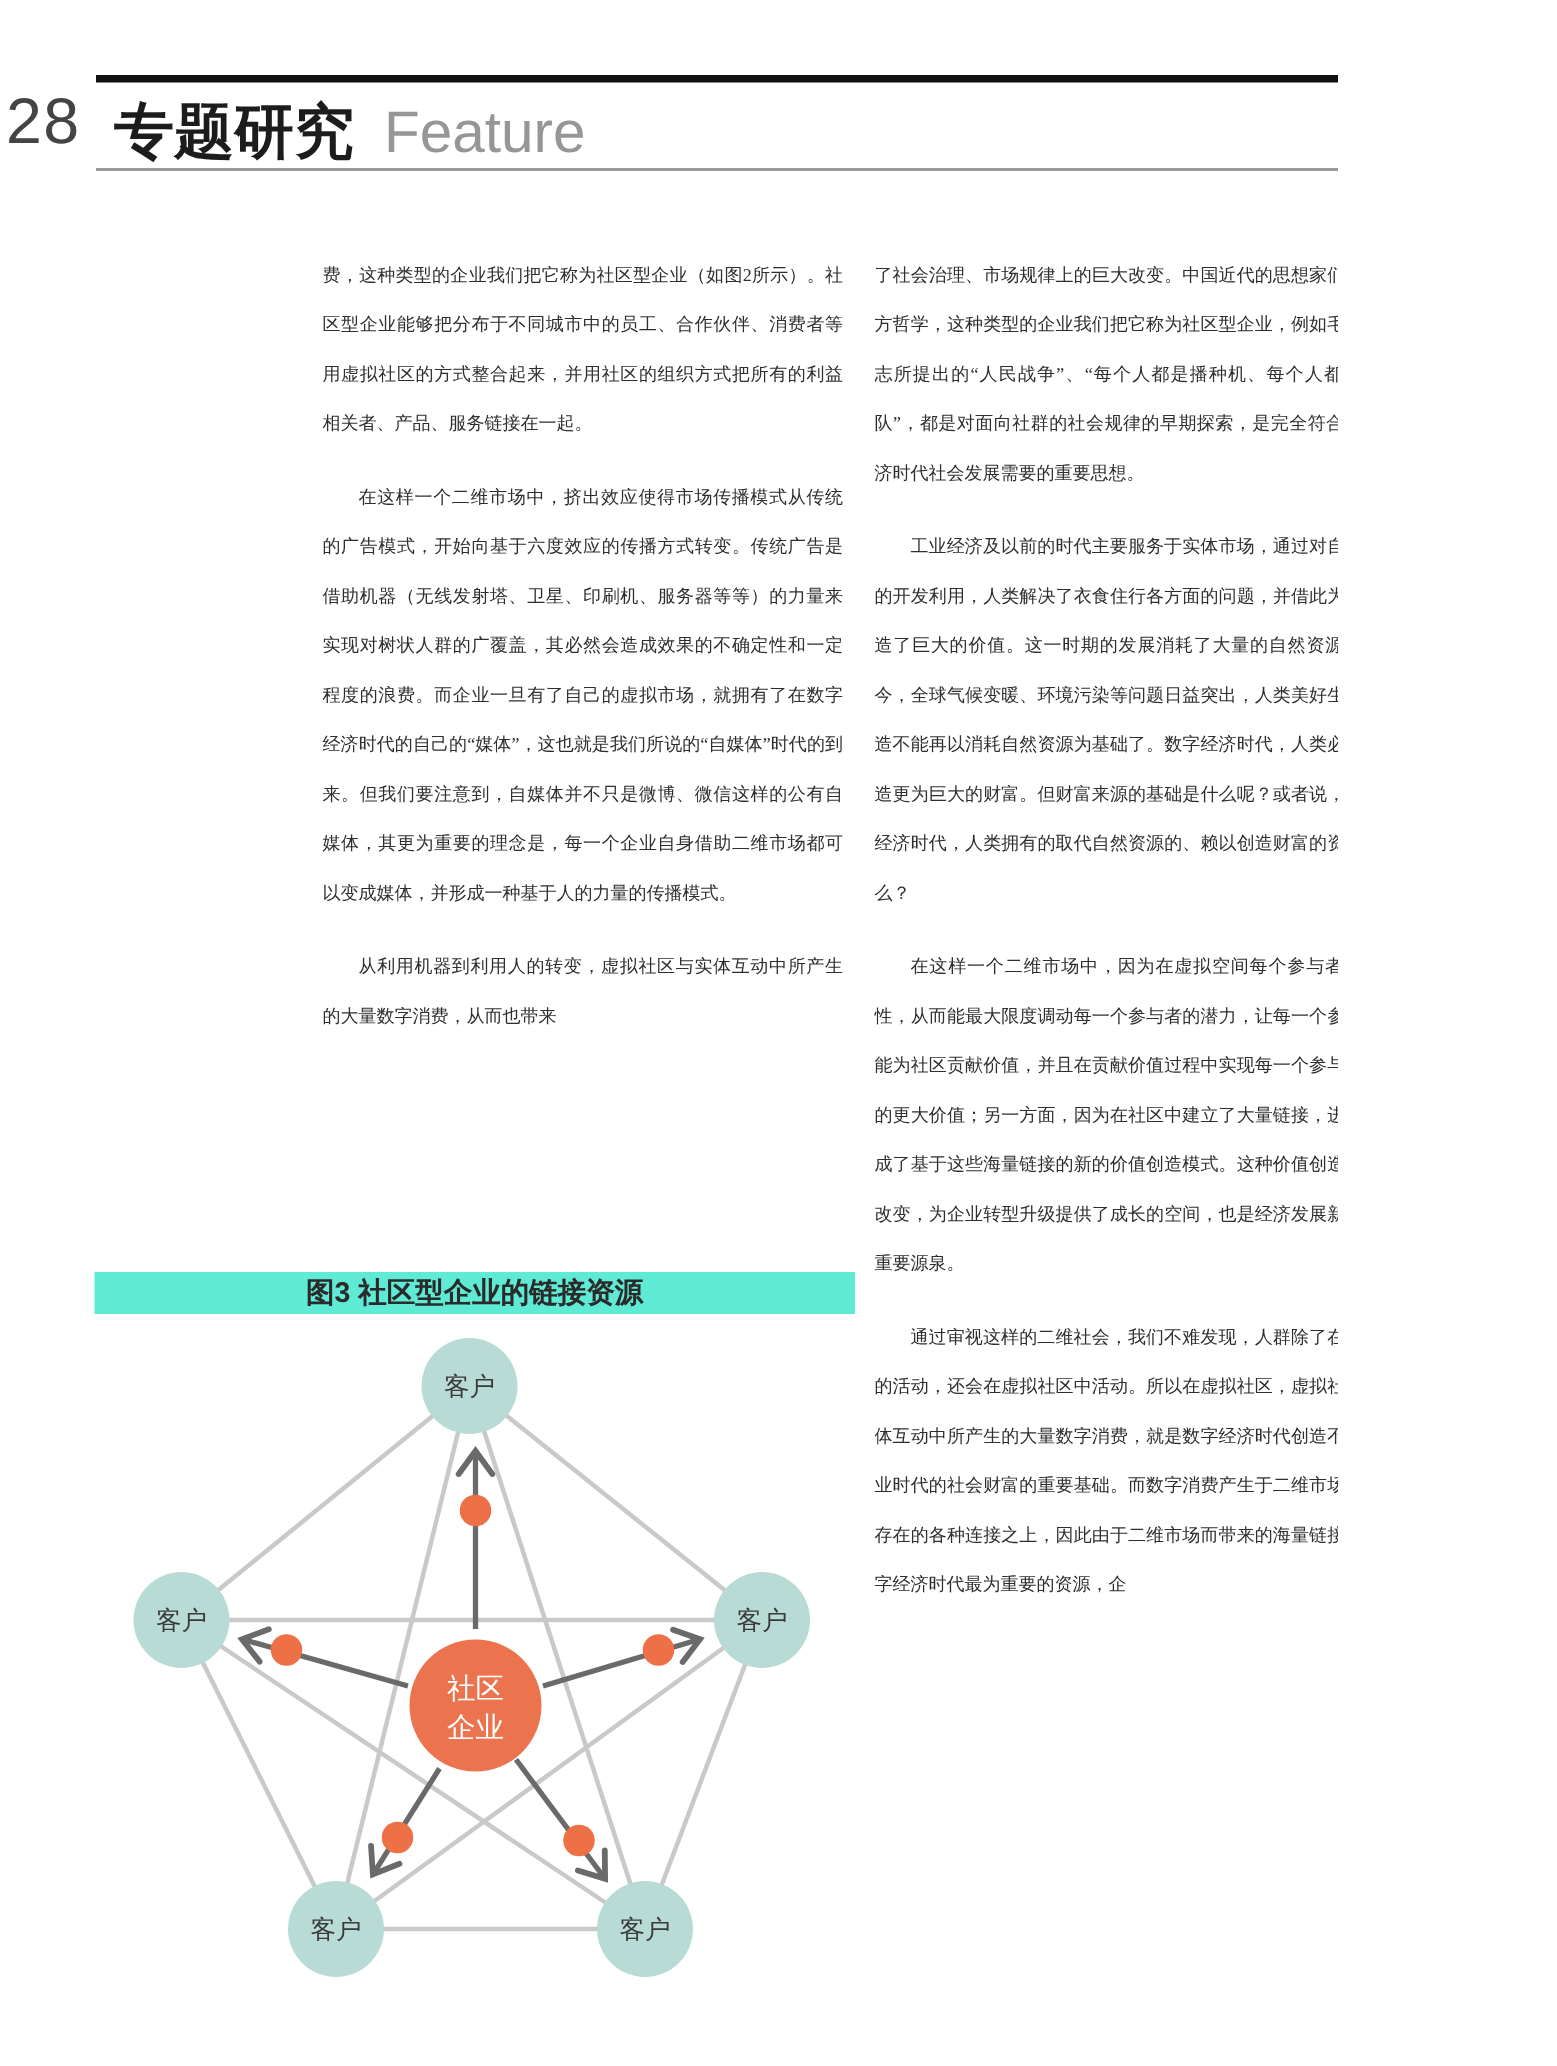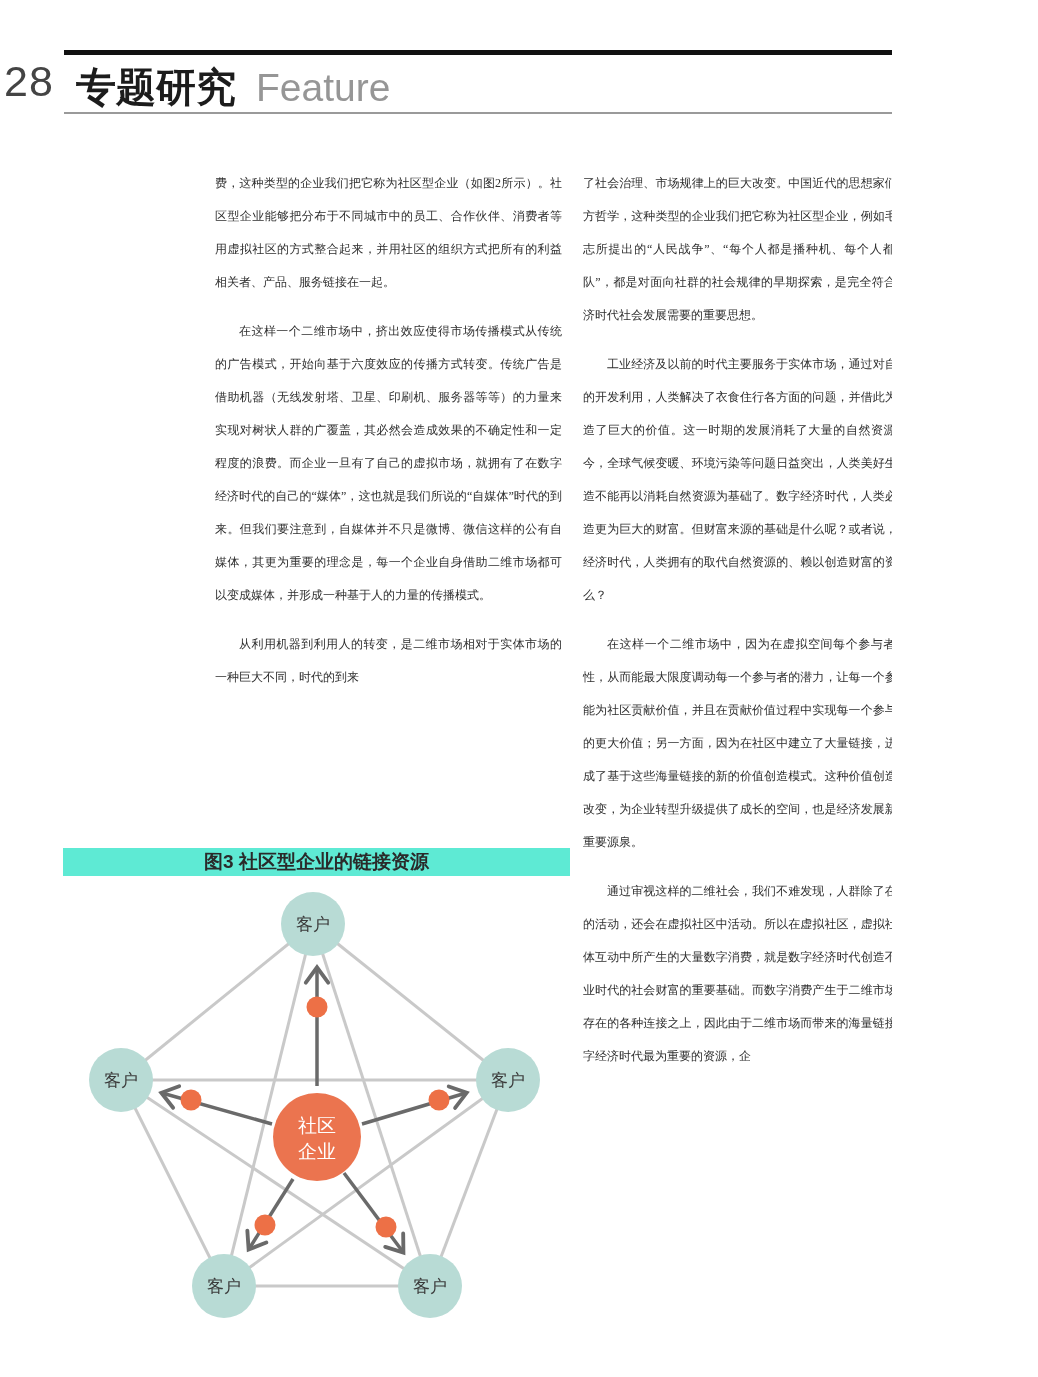--- a/index.html
+++ b/index.html
@@ -74,21 +74,21 @@
   <div class="page-number">28</div>
   <div class="rule-thick"></div>
   <div class="header-titles">
     <span class="section-title">专题研究</span><span class="section-label">Feature</span>
   </div>
   <div class="rule-thin"></div>
 
   <div class="col col-left">
     <p>费，这种类型的企业我们把它称为社区型企业（如图2所示）。社区型企业能够把分布于不同城市中的员工、合作伙伴、消费者等用虚拟社区的方式整合起来，并用社区的组织方式把所有的利益相关者、产品、服务链接在一起。</p>
     <p class="indent">在这样一个二维市场中，挤出效应使得市场传播模式从传统的广告模式，开始向基于六度效应的传播方式转变。传统广告是借助机器（无线发射塔、卫星、印刷机、服务器等等）的力量来实现对树状人群的广覆盖，其必然会造成效果的不确定性和一定程度的浪费。而企业一旦有了自己的虚拟市场，就拥有了在数字经济时代的自己的“媒体”，这也就是我们所说的“自媒体”时代的到来。但我们要注意到，自媒体并不只是微博、微信这样的公有自媒体，其更为重要的理念是，每一个企业自身借助二维市场都可以变成媒体，并形成一种基于人的力量的传播模式。</p>
-    <p class="indent">从利用机器到利用人的转变，是二维市场相对于实体市场的一种巨大不同，时代的到来</p>
+    <p class="indent">从利用机器到利用人的转变，虚拟社区与实体互动中所产生的大量数字消费，从而也带来</p>
   </div>
 
   <div class="col col-right">
     <p>了社会治理、市场规律上的巨大改变。中国近代的思想家们基于东方哲学，这种类型的企业我们把它称为社区型企业，例如毛泽东同志所提出的“人民战争”、“每个人都是播种机、每个人都是宣传队”，都是对面向社群的社会规律的早期探索，是完全符合数字经济时代社会发展需要的重要思想。</p>
     <p class="indent">工业经济及以前的时代主要服务于实体市场，通过对自然资源的开发利用，人类解决了衣食住行各方面的问题，并借此为人类创造了巨大的价值。这一时期的发展消耗了大量的自然资源，到如今，全球气候变暖、环境污染等问题日益突出，人类美好生活的创造不能再以消耗自然资源为基础了。数字经济时代，人类必然会创造更为巨大的财富。但财富来源的基础是什么呢？或者说，在数字经济时代，人类拥有的取代自然资源的、赖以创造财富的资源是什么？</p>
     <p class="indent">在这样一个二维市场中，因为在虚拟空间每个参与者的平等性，从而能最大限度调动每一个参与者的潜力，让每一个参与者都能为社区贡献价值，并且在贡献价值过程中实现每一个参与者自身的更大价值；另一方面，因为在社区中建立了大量链接，进一步形成了基于这些海量链接的新的价值创造模式。这种价值创造方式的改变，为企业转型升级提供了成长的空间，也是经济发展新动能的重要源泉。</p>
     <p class="indent">通过审视这样的二维社会，我们不难发现，人群除了在实体中的活动，还会在虚拟社区中活动。所以在虚拟社区，虚拟社区与实体互动中所产生的大量数字消费，就是数字经济时代创造不同于工业时代的社会财富的重要基础。而数字消费产生于二维市场中广泛存在的各种连接之上，因此由于二维市场而带来的海量链接就是数字经济时代最为重要的资源，企</p>
   </div>
 
   <div class="figure-title-bar">

